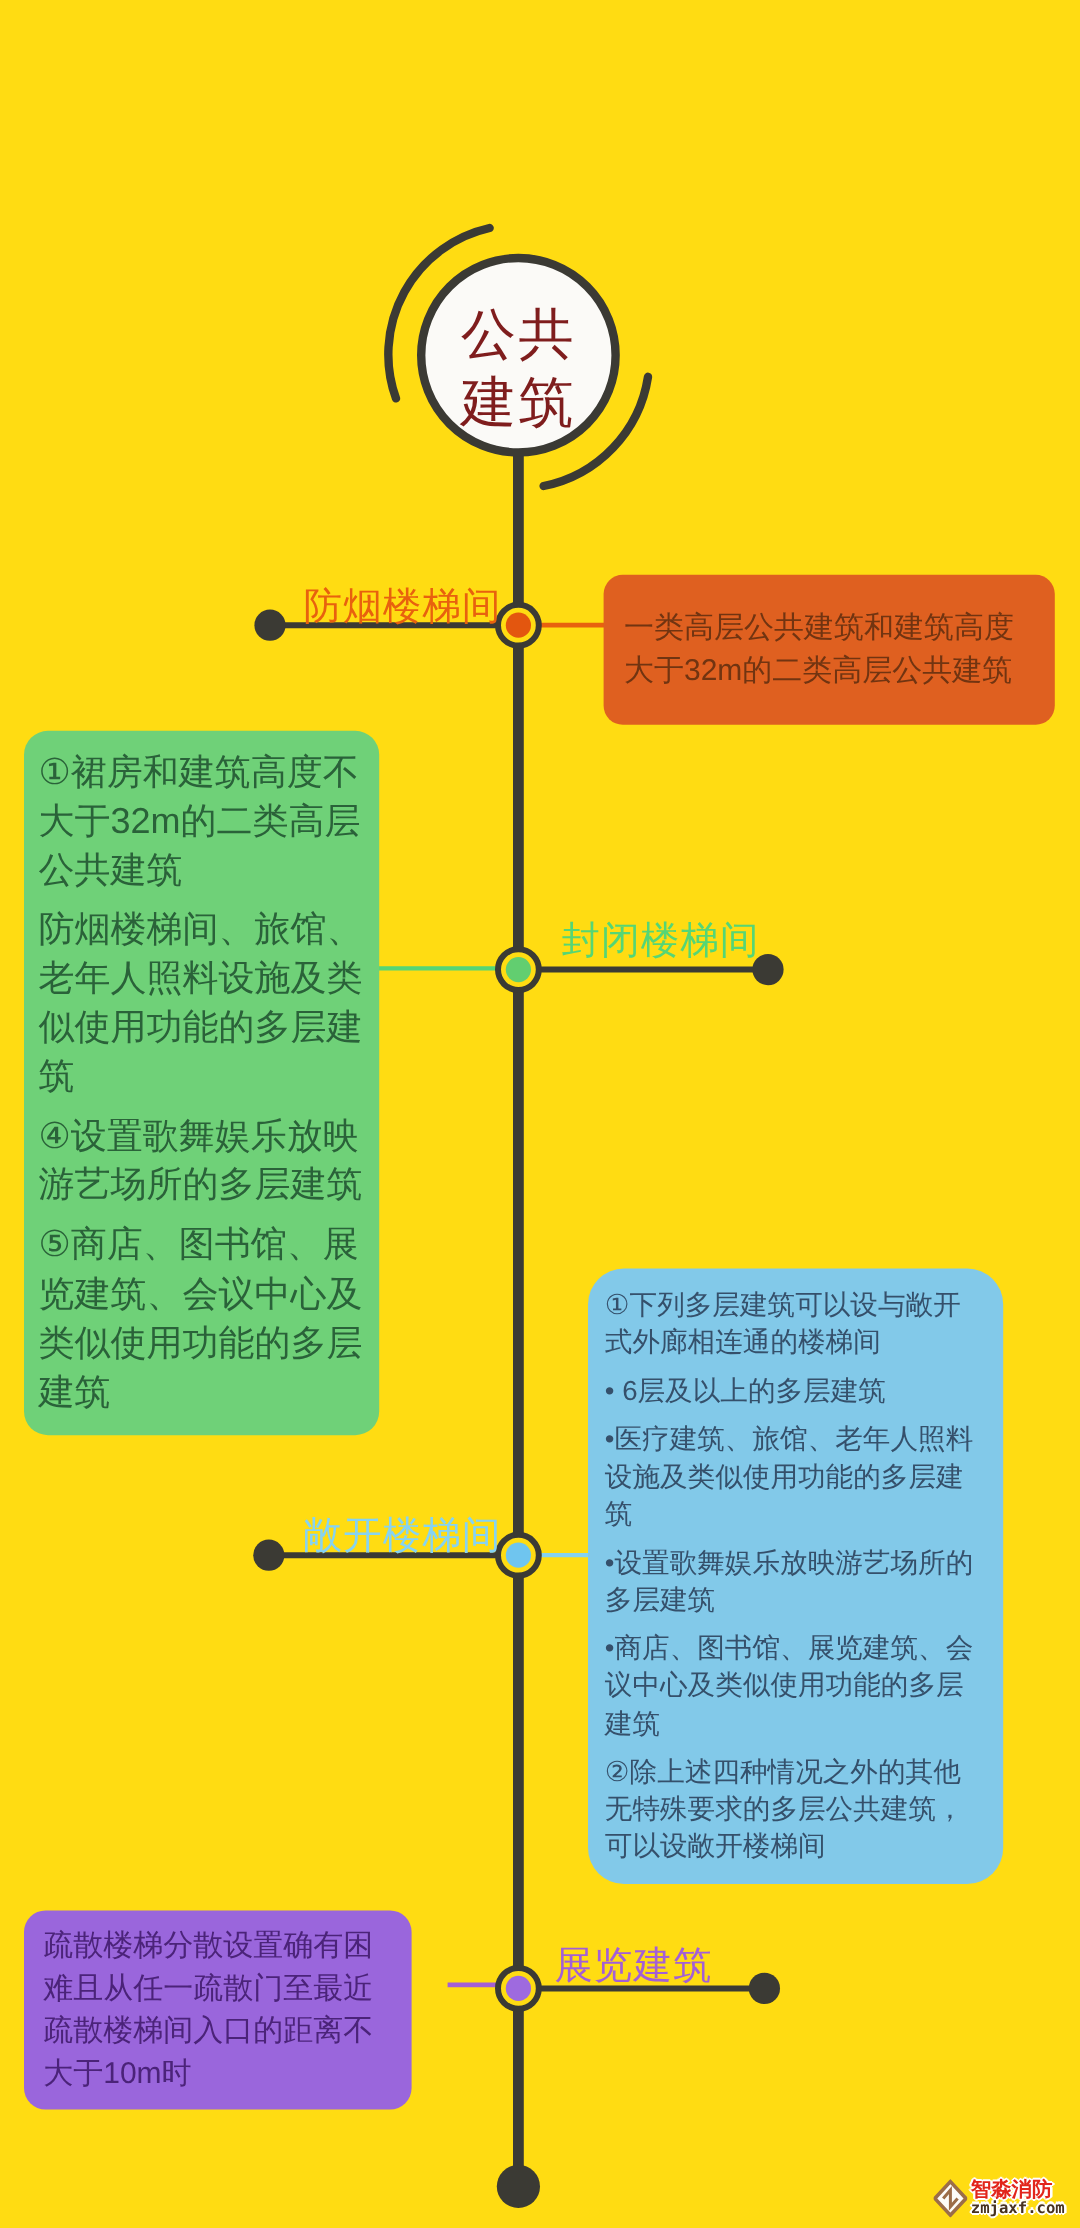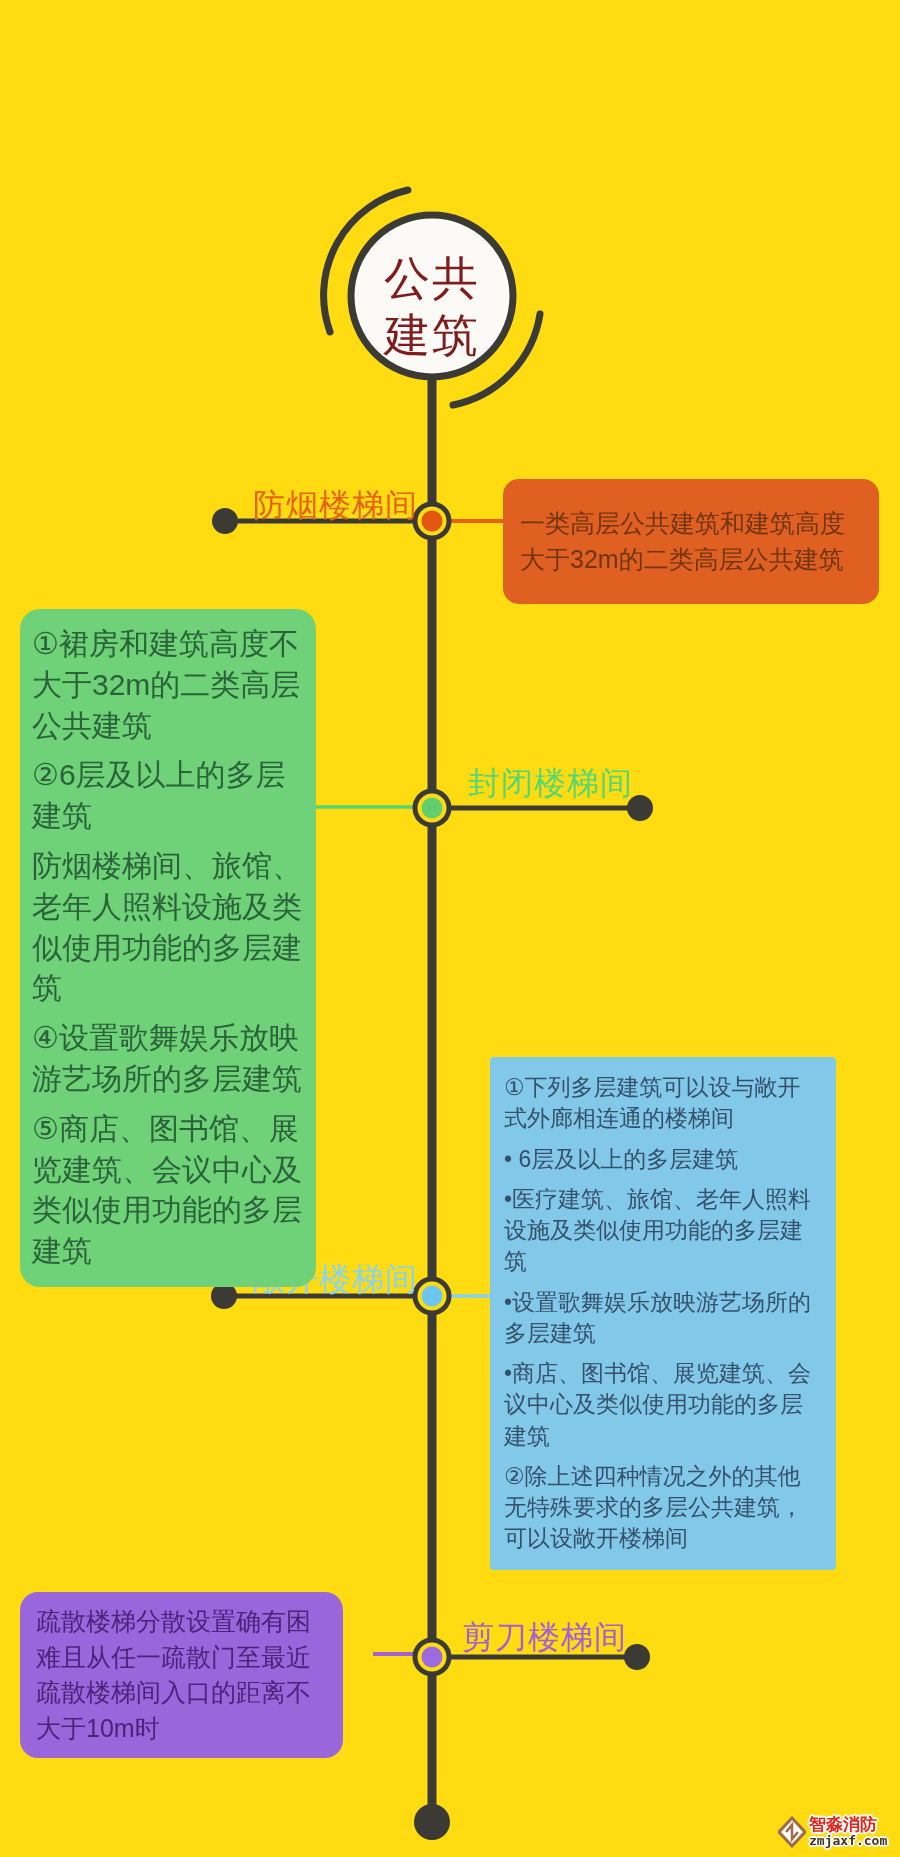--- a/index.html
+++ b/index.html
@@ -32,21 +32,21 @@
     background:#DF6020;border-radius:16px;padding:27px 17px;
     color:#713411;font-size:25px;line-height:1.42;
   }
   .box-enclosed{
     left:20px;top:609px;width:296px;min-height:399px;
     background:#6FD178;border-radius:20px;padding:15px 12px;
     color:#2A6239;font-size:30px;
   }
   .box-open{
     left:490px;top:1057px;width:346px;min-height:488px;
-    background:#82C9E9;border-radius:4px;padding:15px 14px;
+    background:#82C9E9;border-radius:30px;padding:15px 14px;
     color:#35506B;font-size:23px;
   }
   .box-scissor{
     left:20px;top:1592px;width:323px;min-height:124px;
     background:#9A66DC;border-radius:18px;padding:12px 16px;
     color:#4B2379;font-size:25px;line-height:1.42;
   }
 
   .watermark{left:778px;top:1816px;display:flex;align-items:flex-start;gap:3px;}
   .wm-text{display:flex;flex-direction:column;line-height:1.05;}
@@ -111,29 +111,28 @@
   </svg>
 
   <div class="abs root-title">
     <span>公共</span>
     <span>建筑</span>
   </div>
 
   <div class="abs branch-label label-smokeproof">防烟楼梯间</div>
   <div class="abs branch-label label-enclosed">封闭楼梯间</div>
   <div class="abs branch-label label-open">敞开楼梯间</div>
-  <div class="abs branch-label label-scissor">剪刀楼梯间</div>
+  <div class="abs branch-label label-scissor">展览建筑</div>
 
   <div class="abs box box-smokeproof">
     <p>一类高层公共建筑和建筑高度大于32m的二类高层公共建筑</p>
   </div>
 
   <div class="abs box box-enclosed">
     <p>①裙房和建筑高度不大于32m的二类高层公共建筑</p>
-    <p>②6层及以上的多层建筑</p>
     <p>防烟楼梯间、旅馆、老年人照料设施及类似使用功能的多层建筑</p>
     <p>④设置歌舞娱乐放映游艺场所的多层建筑</p>
     <p>⑤商店、图书馆、展览建筑、会议中心及类似使用功能的多层建筑</p>
   </div>
 
   <div class="abs box box-open">
     <p>①下列多层建筑可以设与敞开式外廊相连通的楼梯间</p>
     <p>• 6层及以上的多层建筑</p>
     <p>•医疗建筑、旅馆、老年人照料设施及类似使用功能的多层建筑</p>
     <p>•设置歌舞娱乐放映游艺场所的多层建筑</p>

